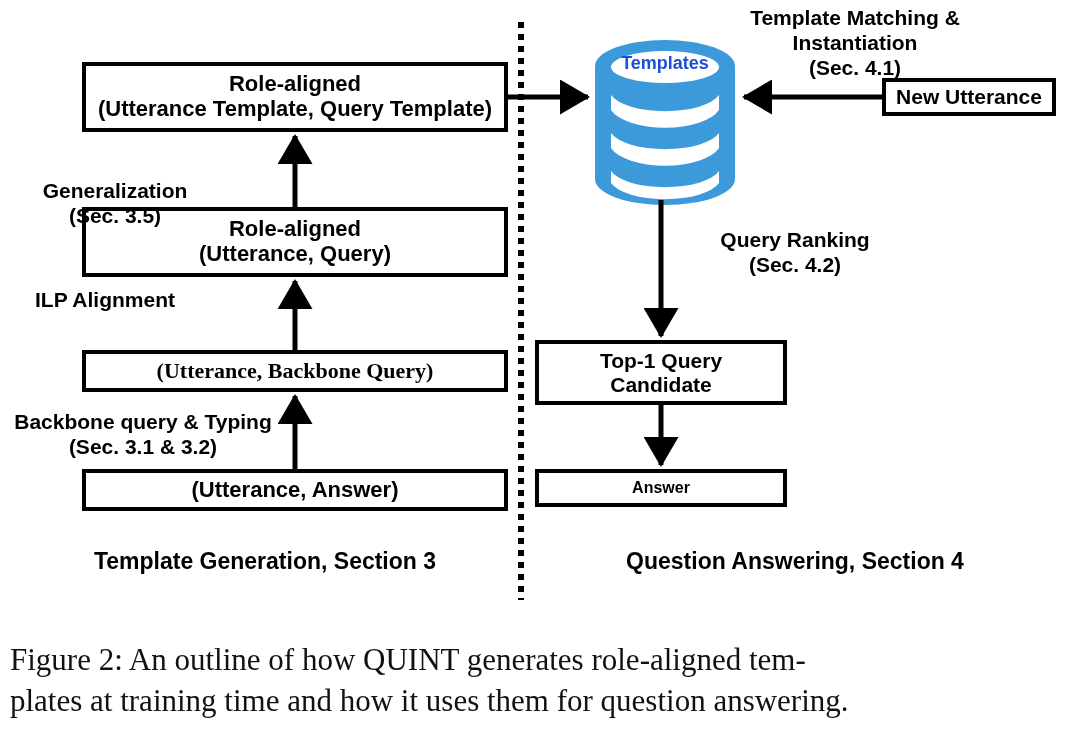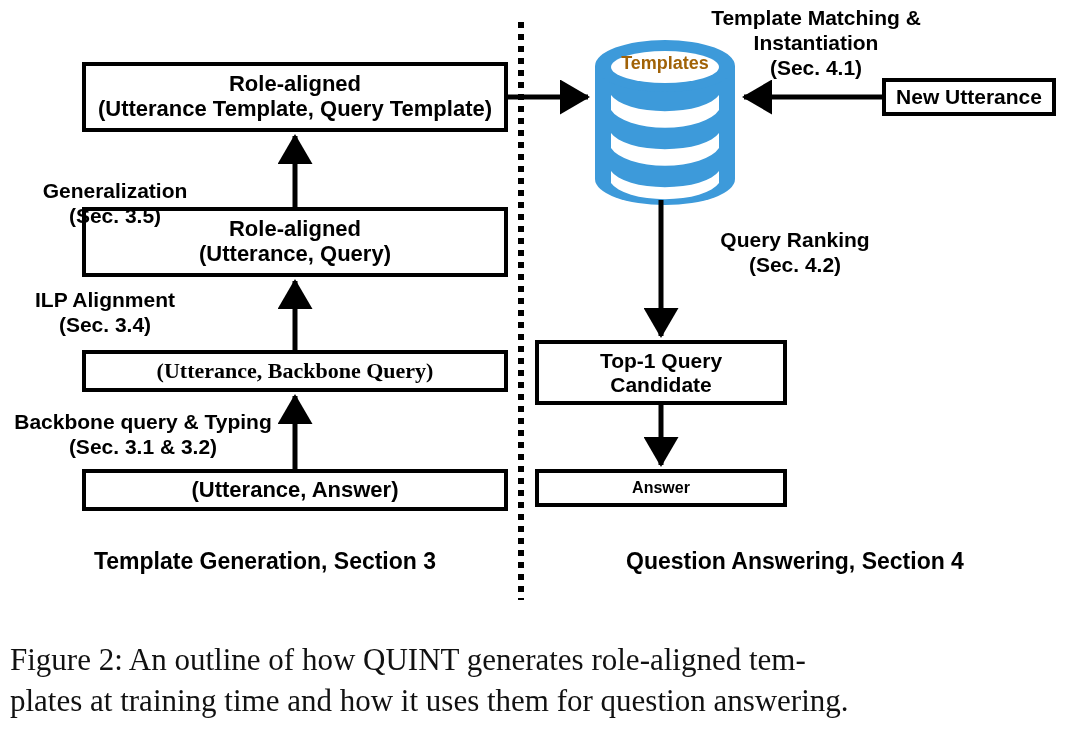--- a/index.html
+++ b/index.html
@@ -63,21 +63,21 @@
     font-family: "Liberation Sans", sans-serif;
     color: #000;
     line-height: 1.18;
     white-space: nowrap;
   }
   .label .ln { display: block; }
 
   #label-generalization { left: 20px;  top: 143px; font-size: 21px; text-align: center; width: 190px; margin-top: 36px; }
   #label-ilp            { left: 10px;  top: 288px; font-size: 21px; text-align: center; width: 190px; }
   #label-backbone-typ   { left: 8px;   top: 410px; font-size: 21px; text-align: center; width: 270px; }
-  #label-matching       { left: 702px; top: 6px;   font-size: 21px; text-align: center; width: 228px; }
+  #label-matching       { left: 741px; top: 6px;   font-size: 21px; text-align: center; width: 228px; }
   #label-query-ranking  { left: 700px; top: 228px; font-size: 21px; text-align: center; width: 190px; }
 
   
   .section-caption {
     position: absolute;
     font-weight: bold;
     font-family: "Liberation Sans", sans-serif;
     font-size: 23px;
     color: #000;
     white-space: nowrap;
@@ -155,21 +155,20 @@
       <span class="ln">(Utterance, Answer)</span>
     </div>
 
     <div class="label" id="label-generalization">
       <span class="ln">Generalization</span>
       <span class="ln">(Sec. 3.5)</span>
     </div>
 
     <div class="label" id="label-ilp">
       <span class="ln">ILP Alignment</span>
-      <span class="ln">(Sec. 3.4)</span>
     </div>
 
     <div class="label" id="label-backbone-typ">
       <span class="ln">Backbone query &amp; Typing</span>
       <span class="ln">(Sec. 3.1 &amp; 3.2)</span>
     </div>
 
     <div class="label" id="label-matching">
       <span class="ln">Template Matching &amp;</span>
       <span class="ln">Instantiation</span>
@@ -202,21 +201,21 @@
         <ellipse cx="75" cy="26" rx="70" ry="26" fill="#3d9ada"></ellipse>
         <ellipse cx="75" cy="27" rx="54" ry="16" fill="#ffffff"></ellipse>
 
         <path d="M21,55 A56,22 0 0 0 129,55 L129,70 A56,24 0 0 1 21,70 Z" fill="#ffffff"></path>
 
         <path d="M21,93 A56,22 0 0 0 129,93 L129,108 A56,24 0 0 1 21,108 Z" fill="#ffffff"></path>
 
         <path d="M21,131 A56,22 0 0 0 129,131 L129,143 A56,22 0 0 1 21,143 Z" fill="#ffffff"></path>
       </svg>
       <div style="position:absolute;left:0;top:13px;width:150px;text-align:center;
-                  font-size:18px;font-weight:bold;font-family:'Liberation Sans',sans-serif;color:#a16207;">Templates</div>
+                  font-size:18px;font-weight:bold;font-family:'Liberation Sans',sans-serif;color:#1d4ed8;">Templates</div>
     </div>
 
     <svg id="arrows" viewBox="0 0 1080 620" xmlns="http://www.w3.org/2000/svg">
       <defs>
         <marker id="ah" markerWidth="7" markerHeight="7" refX="5.6" refY="3.5" orient="auto" markerUnits="strokeWidth">
           <path d="M0,0 L6,3.5 L0,7 z" fill="#000"></path>
         </marker>
       </defs>
 
       <line x1="295" y1="207" x2="295" y2="136" stroke="#000" stroke-width="5" marker-end="url(#ah)"></line>

